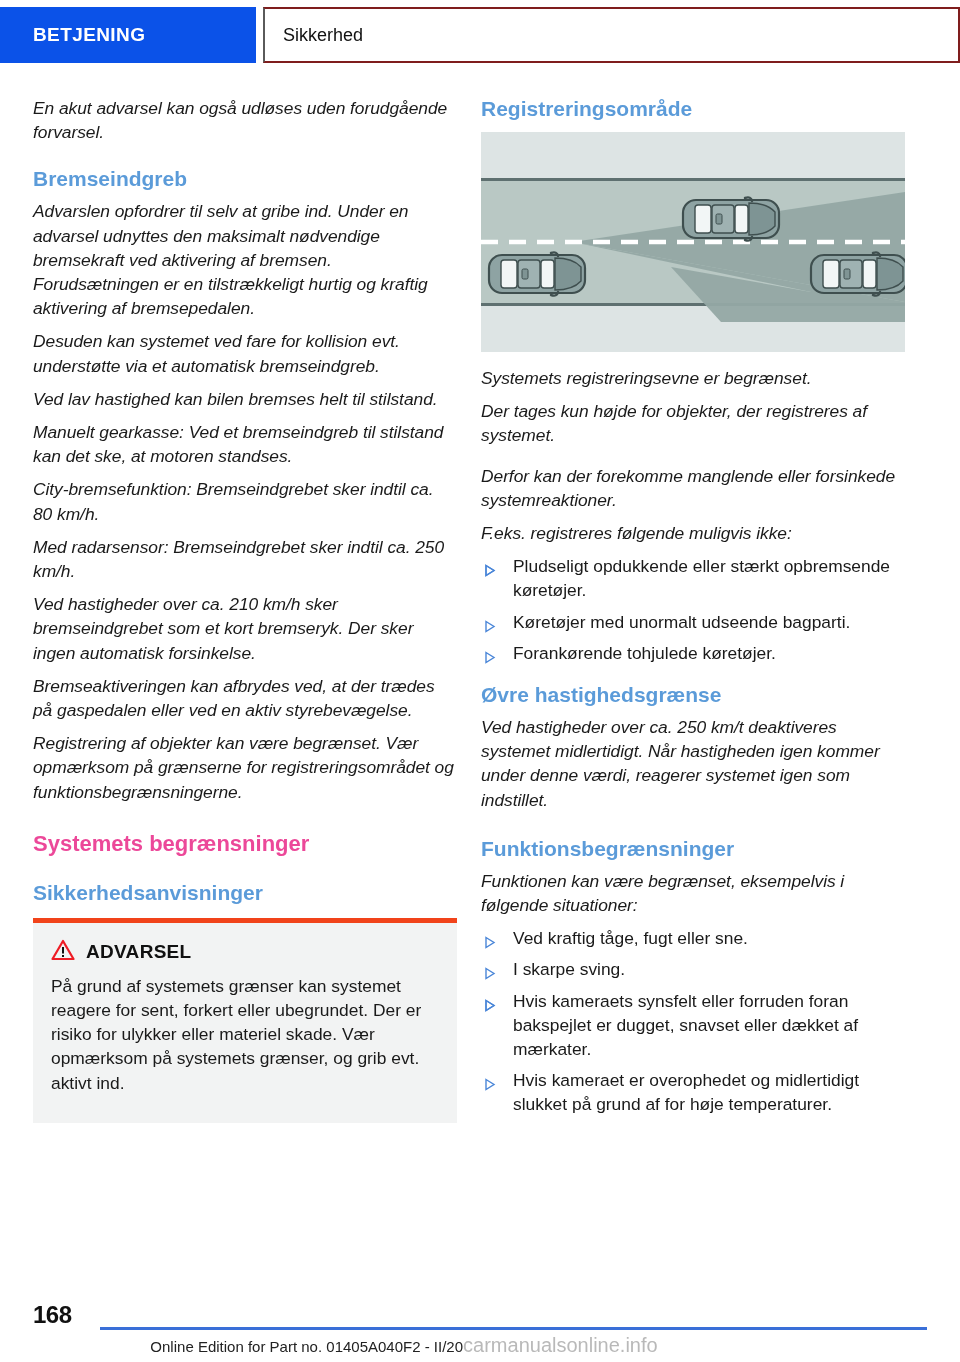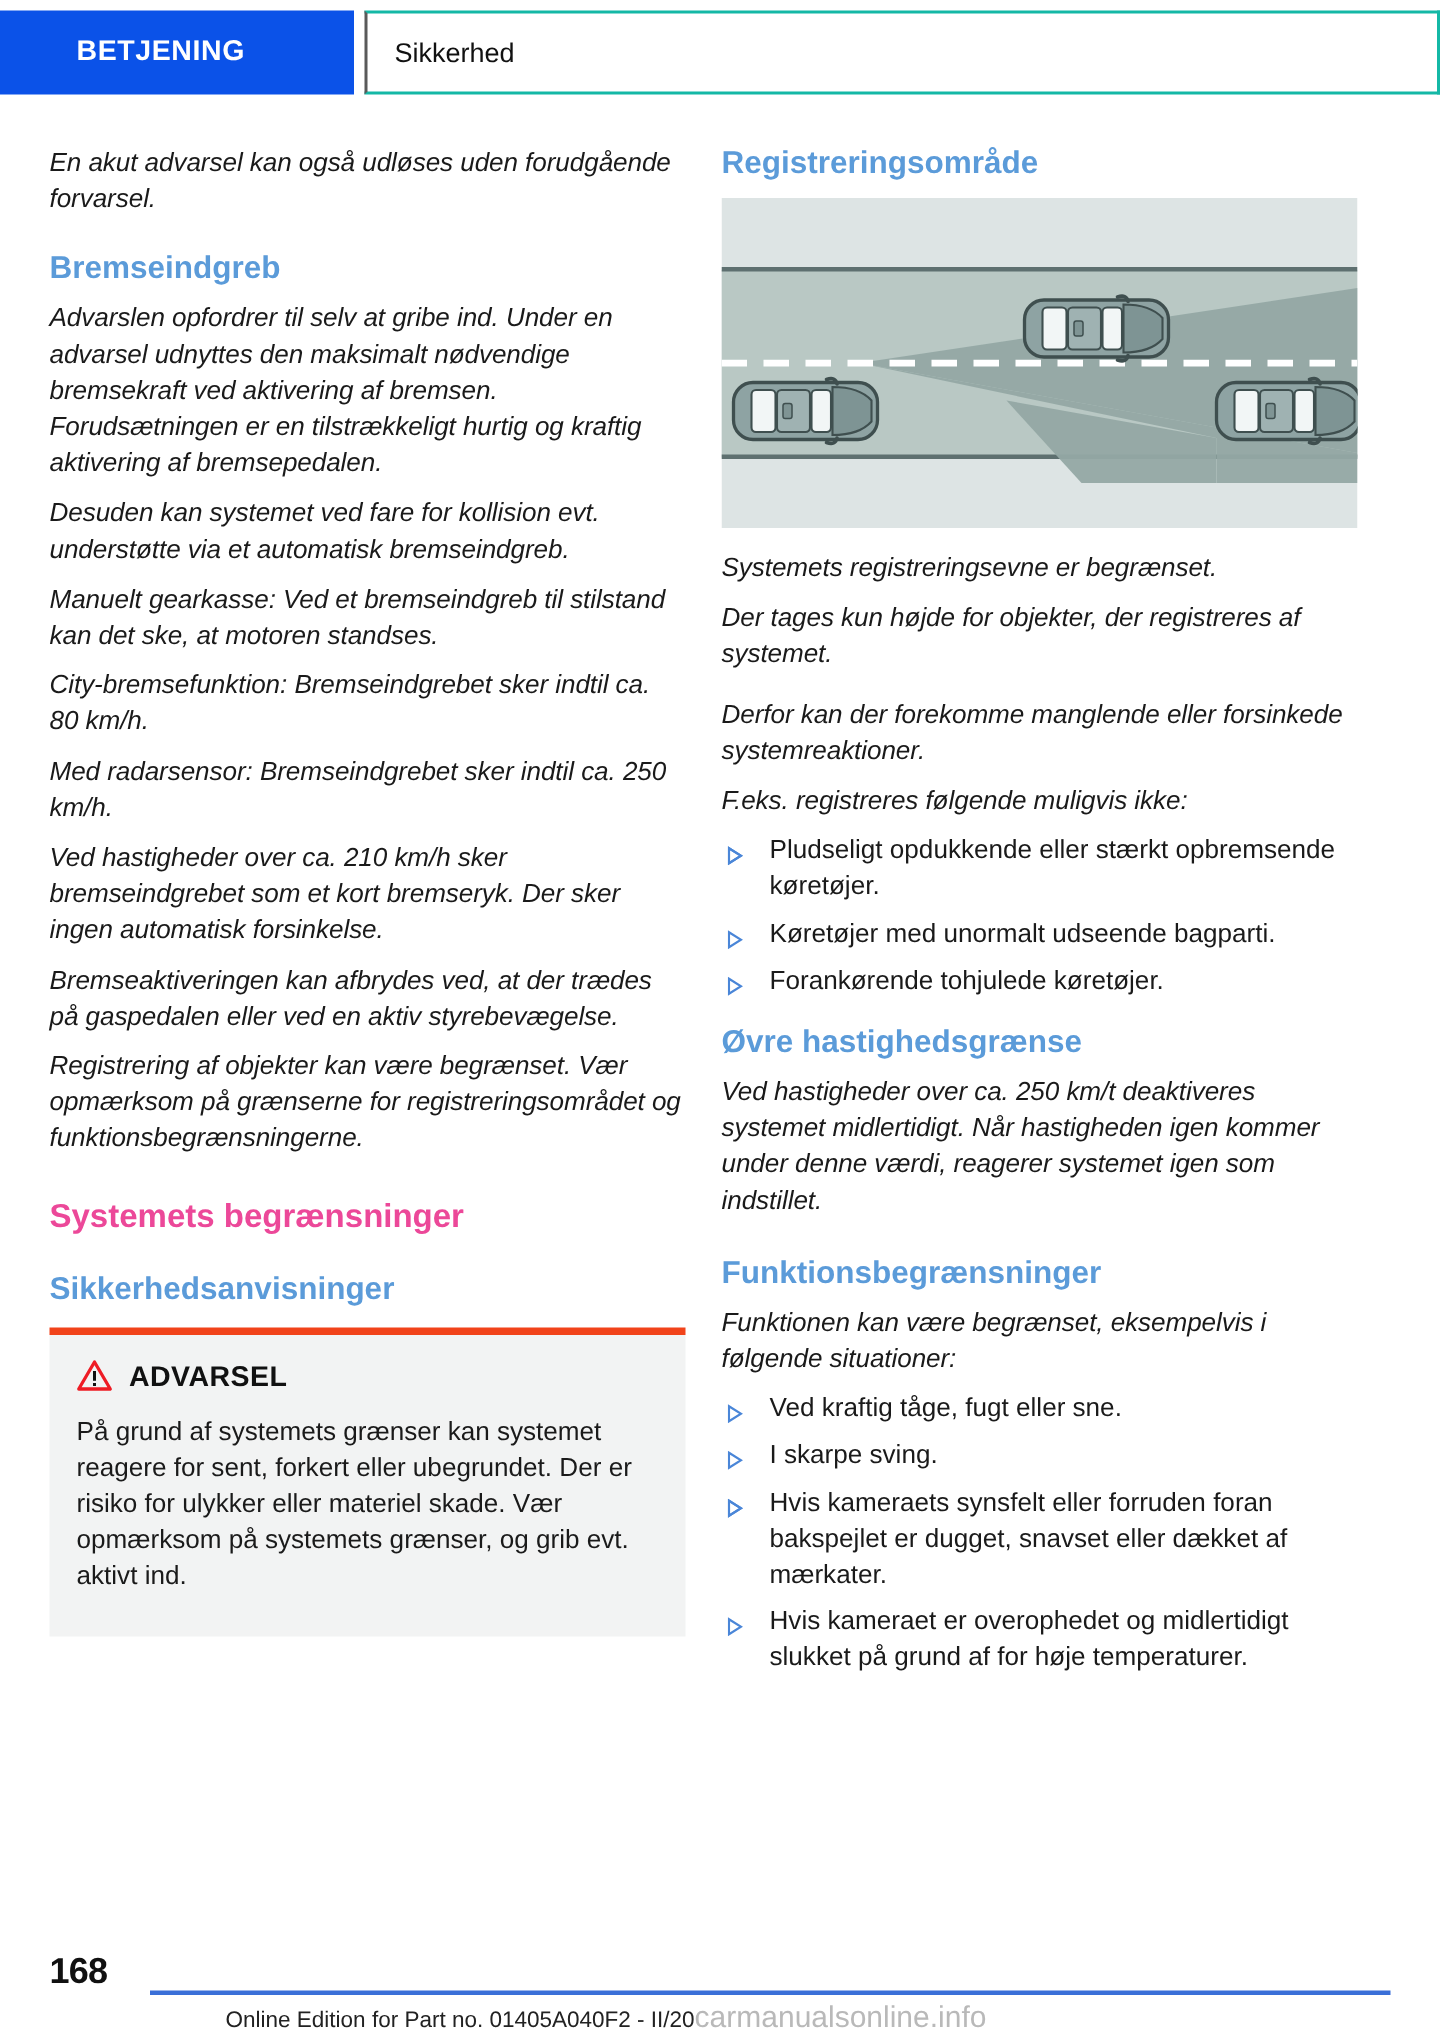--- a/index.html
+++ b/index.html
@@ -20,37 +20,37 @@
   .header {
     position: absolute;
     top: 7px;
     left: 0;
     width: 960px;
     height: 56px;
     display: flex;
     align-items: stretch;
   }
   .header-chapter {
-    width: 236px;
+    width: 256px;
     background: #0B52E8;
     display: flex;
     align-items: center;
     box-sizing: border-box;
-    padding-left: 51px;
+    padding-left: 33px;
   }
   .header-chapter span {
     color: #ffffff;
     font-size: 19px;
     font-weight: bold;
     letter-spacing: 0.4px;
   }
   .header-section {
     flex: 1;
     margin-left: 7px;
-    border: 2px solid #14b8a6;
+    border: 2px solid #7f1d1d;
     border-left: 2px solid #5a5a5a;
     background: #ffffff;
     display: flex;
     align-items: center;
     box-sizing: border-box;
     padding-left: 18px;
   }
   .header-section span {
     font-size: 18px;
     color: #111111;
@@ -205,20 +205,21 @@
 </div>
 
 <div class="col col-left">
 
   <p class="body">En akut advarsel kan også udløses uden forudgående forvarsel.</p>
 
   <h2 class="sub first">Bremseindgreb</h2>
 
   <p class="body">Advarslen opfordrer til selv at gribe ind. Under en advarsel udnyttes den maksimalt nødvendige bremsekraft ved aktivering af bremsen. Forudsætningen er en tilstrækkeligt hurtig og kraftig aktivering af bremsepedalen.</p>
   <p class="body">Desuden kan systemet ved fare for kollision evt. understøtte via et automatisk bremseindgreb.</p>
+  <p class="body">Ved lav hastighed kan bilen bremses helt til stilstand.</p>
   <p class="body">Manuelt gearkasse: Ved et bremseindgreb til stilstand kan det ske, at motoren standses.</p>
   <p class="body">City-bremsefunktion: Bremseindgrebet sker indtil ca. 80 km/h.</p>
   <p class="body">Med radarsensor: Bremseindgrebet sker indtil ca. 250 km/h.</p>
   <p class="body">Ved hastigheder over ca. 210 km/h sker bremseindgrebet som et kort bremseryk. Der sker ingen automatisk forsinkelse.</p>
   <p class="body">Bremseaktiveringen kan afbrydes ved, at der trædes på gaspedalen eller ved en aktiv styrebevægelse.</p>
   <p class="body">Registrering af objekter kan være begrænset. Vær opmærksom på grænserne for registreringsområdet og funktionsbegrænsningerne.</p>
 
   <h1 class="main">Systemets begrænsninger</h1>
 
   <h2 class="safety">Sikkerhedsanvisninger</h2>

